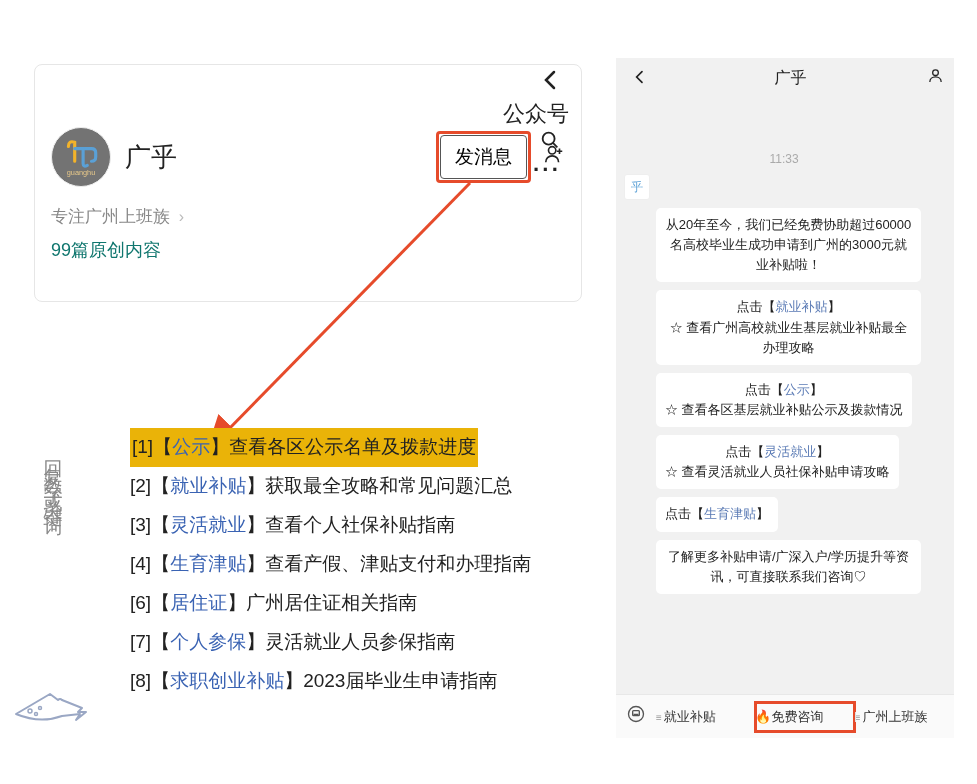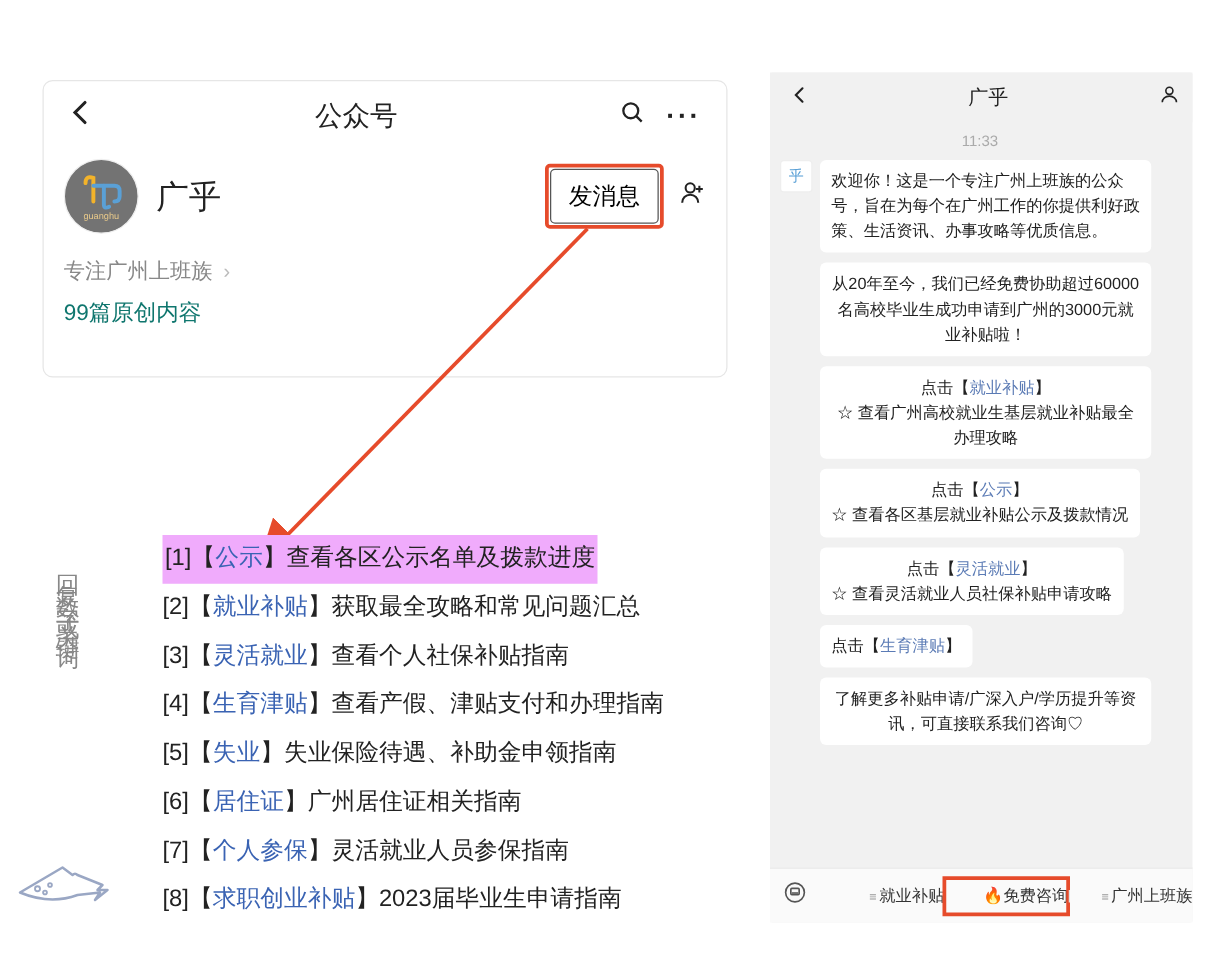--- a/index.html
+++ b/index.html
@@ -17,24 +17,25 @@
     left: 34px;
     top: 64px;
     width: 548px;
     height: 238px;
     border: 1px solid #e6e6e6;
     border-radius: 8px;
     background: #fff;
   }
   .profile-top {
     display: flex;
-    align-items: center;
+    align-items: flex-end;
     height: 56px;
     padding: 0 12px;
     font-size: 24px;
+    flex-direction: column;
   }
   .back-icon { font-size: 30px; color: #222; padding: 0 6px; cursor: pointer; }
   .profile-title { flex: 1; text-align: center; font-size: 22px; font-weight: 500; }
   .profile-top .search-icon,
   .profile-top .more-icon { padding: 0 8px; cursor: pointer; font-size: 22px; }
   .more-icon { letter-spacing: 2px; font-weight: bold; }
   .profile-row {
     display: flex;
     align-items: center;
     padding: 6px 16px 10px 16px;
@@ -102,21 +103,21 @@
   }
   .reply-list {
     position: absolute;
     left: 130px;
     top: 428px;
     font-size: 19px;
     line-height: 2.05;
   }
   .reply-item .idx { color: #222; }
   .reply-item .kw { color: #3a63b3; }
-  .reply-item.hl { background: #f0abfc; display: inline-block; padding: 0 2px; }
+  .reply-item.hl { background: #eab308; display: inline-block; padding: 0 2px; }
   .cheese-icon {
     position: absolute;
     left: 10px;
     top: 678px;
     width: 80px;
   }
   
   .chat-pane {
     position: absolute;
     left: 616px;
@@ -138,20 +139,21 @@
     color: #222;
   }
   .chat-header .back-icon { font-size: 20px; }
   .chat-header .title { flex: 1; text-align: center; font-size: 16px; }
   .chat-header .person-icon { font-size: 17px; }
   .chat-body {
     flex: 1;
     padding: 6px 10px 6px 8px;
     overflow: hidden;
     font-size: 13px;
+    margin-top: 46px;
   }
   .chat-time { text-align: center; color: #aaa; font-size: 12px; margin: 2px 0 8px; }
   .msg-row { display: flex; margin-bottom: 8px; align-items: flex-start; }
   .msg-avatar {
     width: 26px; height: 26px; border-radius: 3px;
     background: #fff; border: 1px solid #eee;
     display: flex; align-items: center; justify-content: center;
     font-size: 12px; color: #5aa0d6;
     flex-shrink: 0;
     margin-right: 6px;
@@ -175,21 +177,21 @@
     display: flex;
     align-items: center;
     font-size: 14px;
   }
   .kb-icon {
     width: 40px; text-align: center;
     font-size: 18px; color: #555; cursor: pointer;
   }
   .menu-item {
     flex: 1;
-    text-align: right;
+    text-align: left;
     padding: 4px 0;
     color: #333;
     cursor: pointer;
     position: relative;
     font-size: 13px;
   }
   .menu-item.sep::before {
     content: "";
     position: absolute;
     left: 0; top: 8px; bottom: 8px;
@@ -261,21 +263,20 @@
   </defs>
   <line x1="270" y1="8" x2="25" y2="258" stroke="#e64b2b" stroke-width="3" marker-end="url(#ah)"></line>
 </svg>
 
 <div class="reply-label">回复数字或关键词</div>
 <div class="reply-list" id="reply-list">
     <div><span class="reply-item hl"><span class="idx">[1]</span>【<span class="kw">公示</span>】<span>查看各区公示名单及拨款进度</span></span></div>
     <div><span class="reply-item"><span class="idx">[2]</span>【<span class="kw">就业补贴</span>】<span>获取最全攻略和常见问题汇总</span></span></div>
     <div><span class="reply-item"><span class="idx">[3]</span>【<span class="kw">灵活就业</span>】<span>查看个人社保补贴指南</span></span></div>
     <div><span class="reply-item"><span class="idx">[4]</span>【<span class="kw">生育津贴</span>】<span>查看产假、津贴支付和办理指南</span></span></div>
-    <div><span class="reply-item"><span class="idx">[5]</span>【<span class="kw">失业</span>】<span>失业保险待遇、补助金申领指南</span></span></div>
     <div><span class="reply-item"><span class="idx">[6]</span>【<span class="kw">居住证</span>】<span>广州居住证相关指南</span></span></div>
     <div><span class="reply-item"><span class="idx">[7]</span>【<span class="kw">个人参保</span>】<span>灵活就业人员参保指南</span></span></div>
     <div><span class="reply-item"><span class="idx">[8]</span>【<span class="kw">求职创业补贴</span>】<span>2023届毕业生申请指南</span></span></div>
   </div>
 
 <svg class="cheese-icon" viewBox="0 0 80 50">
   <path d="M6 36 L40 16 L48 22 Q50 20 52 22 L72 30 L68 34 L76 34 L66 42 L70 36 L52 38 Q30 46 6 36 Z" fill="none" stroke="#9aa7c4" stroke-width="2" stroke-linejoin="round"></path>
   <circle cx="20" cy="33" r="2" fill="none" stroke="#9aa7c4" stroke-width="1.5"></circle>
   <circle cx="30" cy="30" r="1.5" fill="none" stroke="#9aa7c4" stroke-width="1.5"></circle>
   <circle cx="26" cy="36" r="1.5" fill="none" stroke="#9aa7c4" stroke-width="1.5"></circle>
@@ -293,21 +294,20 @@
       <svg viewBox="0 0 24 24" width="17" height="17" fill="none" stroke="#222" stroke-width="1.8">
           <circle cx="12" cy="8" r="4"></circle>
           <path d="M4 21c0-4 3.5-7 8-7s8 3 8 7"></path>
         </svg>
     </span>
   </div>
   <div class="chat-body">
     <div class="chat-time">11:33</div>
     <div class="msg-row">
       <div class="msg-avatar">乎</div>
-      <div class="msg-bubble">欢迎你！这是一个专注广州上班族的公众号，旨在为每个在广州工作的你提供利好政策、生活资讯、办事攻略等优质信息。</div>
     </div>
     <div class="msg-indent">
       <div class="msg-bubble">从20年至今，我们已经免费协助超过60000名高校毕业生成功申请到广州的3000元就业补贴啦！</div>
     </div>
     <div id="chat-blocks">
         <div class="msg-indent">
           <div class="msg-bubble"><span>点击【</span><span class="link">就业补贴</span><span>】</span><br><span>☆ 查看广州高校就业生基层就业补贴最全办理攻略</span></div>
         </div>
         <div class="msg-indent">
           <div class="msg-bubble"><span>点击【</span><span class="link">公示</span><span>】</span><br><span>☆ 查看各区基层就业补贴公示及拨款情况</span></div>

